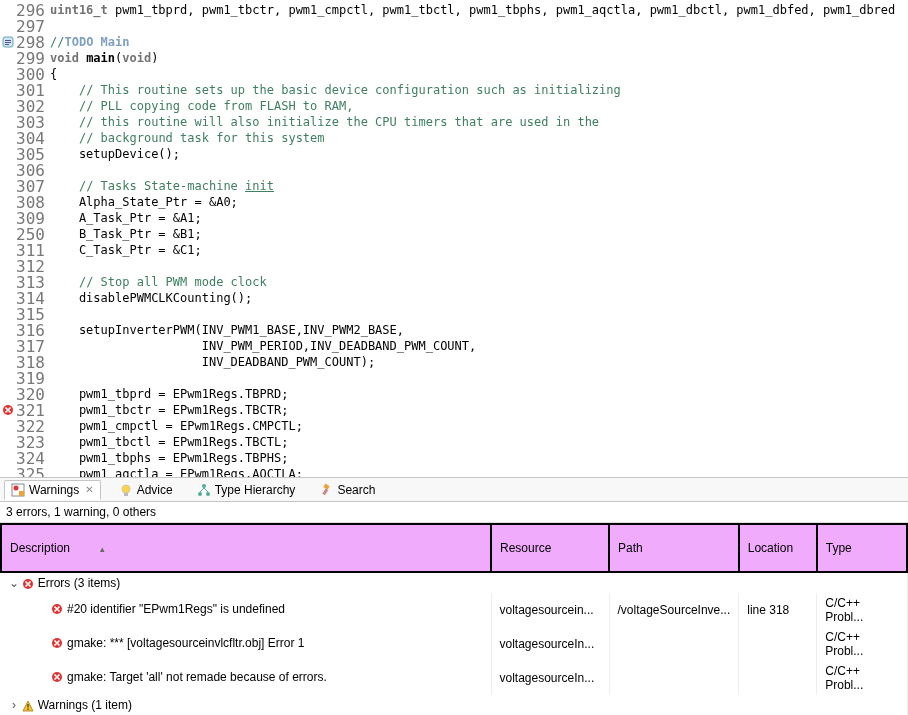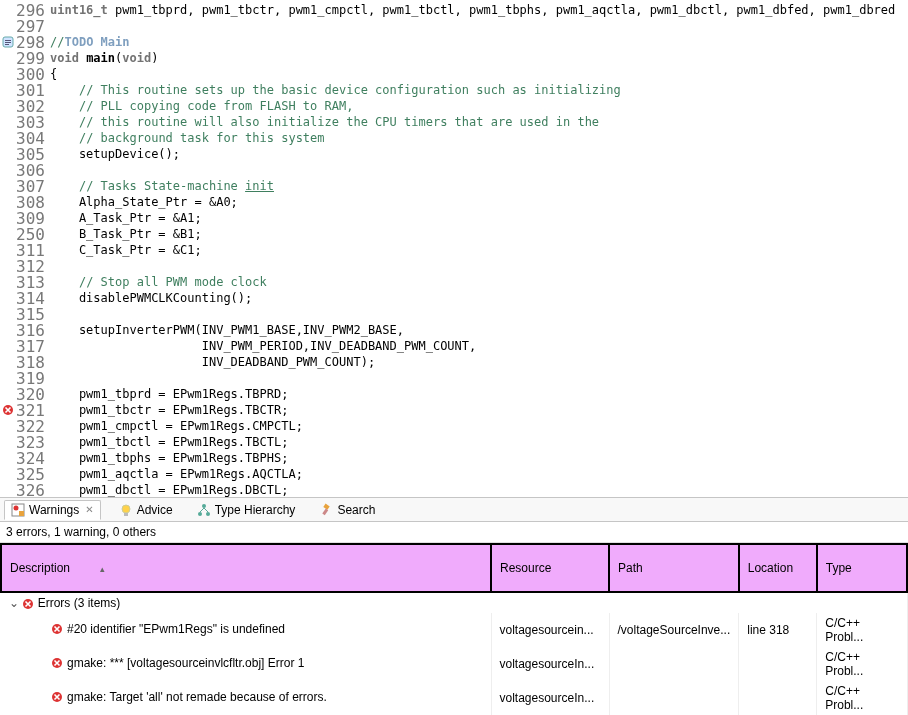--- a/index.html
+++ b/index.html
@@ -290,15 +290,22 @@
                 <circle cx="6" cy="6" r="5" fill="#d33"></circle>
                 <path d="M3.5 3.5 L8.5 8.5 M8.5 3.5 L3.5 8.5" stroke="#fff" stroke-width="1.6"></path>
               </svg> 
               <span>gmake: Target 'all' not remade because of errors.</span>
             </span></td>
           <td>voltagesourceIn...</td>
           <td></td>
           <td></td>
           <td>C/C++ Probl...</td>
         </tr>
+        <tr class="row">
+          <td colspan="5"><span class="tw">›</span> <span class="indent0"><svg width="12" height="12" style="vertical-align:middle">
+                <path d="M6 1 L11 11 L1 11 Z" fill="#f3c13a" stroke="#b89020"></path>
+                <rect x="5.3" y="4" width="1.4" height="3.5" fill="#5a4a10"></rect>
+                <rect x="5.3" y="8.5" width="1.4" height="1.4" fill="#5a4a10"></rect>
+              </svg> <span>Warnings (1 item)</span></span></td>
+        </tr>
       </tbody>
 </table>
 </div>
 
 </body></html>

